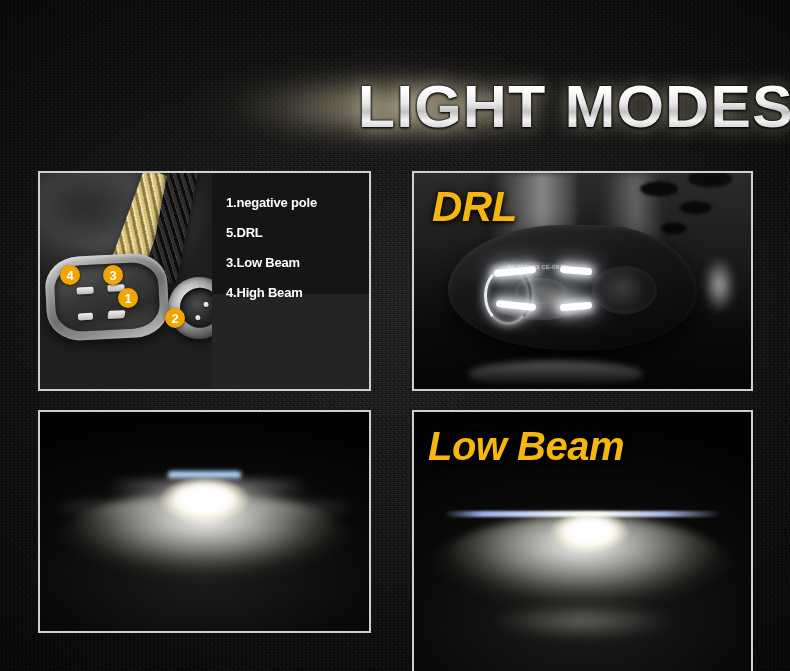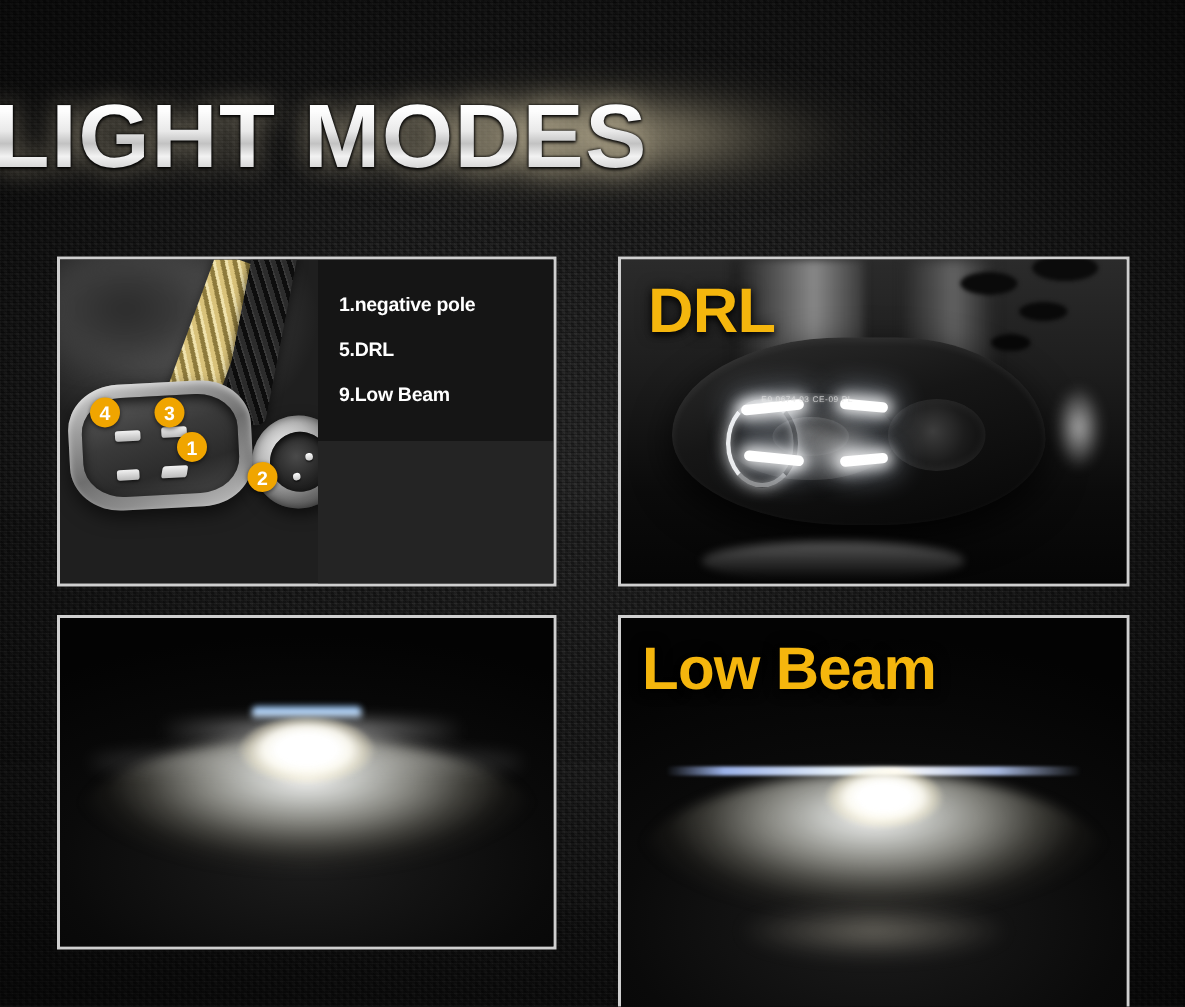--- a/index.html
+++ b/index.html
@@ -20,22 +20,22 @@
       repeating-linear-gradient(45deg, rgba(255,255,255,.014) 0 2px, rgba(0,0,0,.10) 2px 4px),
       radial-gradient(ellipse 70% 55% at 50% 46%, #232323 0%, #191919 45%, #101010 100%);
   }
   #bg-vignette{
     position:absolute;inset:0;
     background:radial-gradient(ellipse 80% 70% at 50% 48%, rgba(0,0,0,0) 40%, rgba(0,0,0,.55) 100%);
   }
 
   
   #title-wrap{
-    position:absolute;left:0;top:52px;width:790px;height:78px;
-    display:flex;align-items:center;justify-content:flex-start;
+    position:absolute;left:0;top:68px;width:790px;height:78px;
+    display:flex;align-items:center;justify-content:flex-end;
   }
   #title-glow{
     position:absolute;left:50%;top:50%;transform:translate(-50%,-50%);
     width:430px;height:104px;border-radius:50%;
     background:radial-gradient(ellipse 50% 50% at 50% 50%,
       rgba(178,168,140,.80) 0%,
       rgba(150,141,116,.58) 32%,
       rgba(104,98,80,.34) 56%,
       rgba(54,51,42,.14) 78%,
       rgba(20,20,20,0) 100%);
@@ -70,20 +70,21 @@
   #panel-drl      {left:412px; top:171px; width:341px; height:220px;}
   #panel-high     {left:38px;  top:410px; width:333px; height:223px;}
   #panel-low      {left:412px; top:410px; width:341px; height:274px;}
 
   .panel-label{
     position:absolute;z-index:9;
     font-weight:bold;color:#f5b60d;
     font-family:"Liberation Sans", sans-serif;
     text-shadow:0 2px 4px rgba(0,0,0,.85), 0 0 10px rgba(0,0,0,.6);
     letter-spacing:-.5px;
+    font-style:italic;
   }
   #label-drl {left:18px;top:10px;font-size:42px;}
   #label-high{left:12px;top:12px;font-size:40px;}
   #label-low {left:14px;top:12px;font-size:40px;}
 
   
   #connector-photo{
     position:absolute;left:0;top:0;width:172px;height:100%;
     background:
       radial-gradient(ellipse 60% 38% at 40% 18%, #6f6f6f 0%, #3a3a3a 55%, #1f1f1f 100%),
@@ -353,21 +354,22 @@
 
     <div class="badge" id="badge-4">4</div>
     <div class="badge" id="badge-3">3</div>
     <div class="badge" id="badge-1">1</div>
     <div class="badge" id="badge-2">2</div>
   </div>
 
   <div id="legend">
     <div class="legend-item">1.negative pole</div>
     <div class="legend-item">5.DRL</div>
-    <div class="legend-item">9.Low Beam</div>
+    <div class="legend-item">3.Low Beam</div>
+    <div class="legend-item">4.High Beam</div>
   </div>
 </div>
 
 <div class="panel" id="panel-drl">
   <div id="drl-art">
     <div id="drl-wallcol"></div>
     <div id="drl-wallcol2"></div>
     <div id="drl-leaf"></div>
     <div id="drl-rightglow"></div>
 

